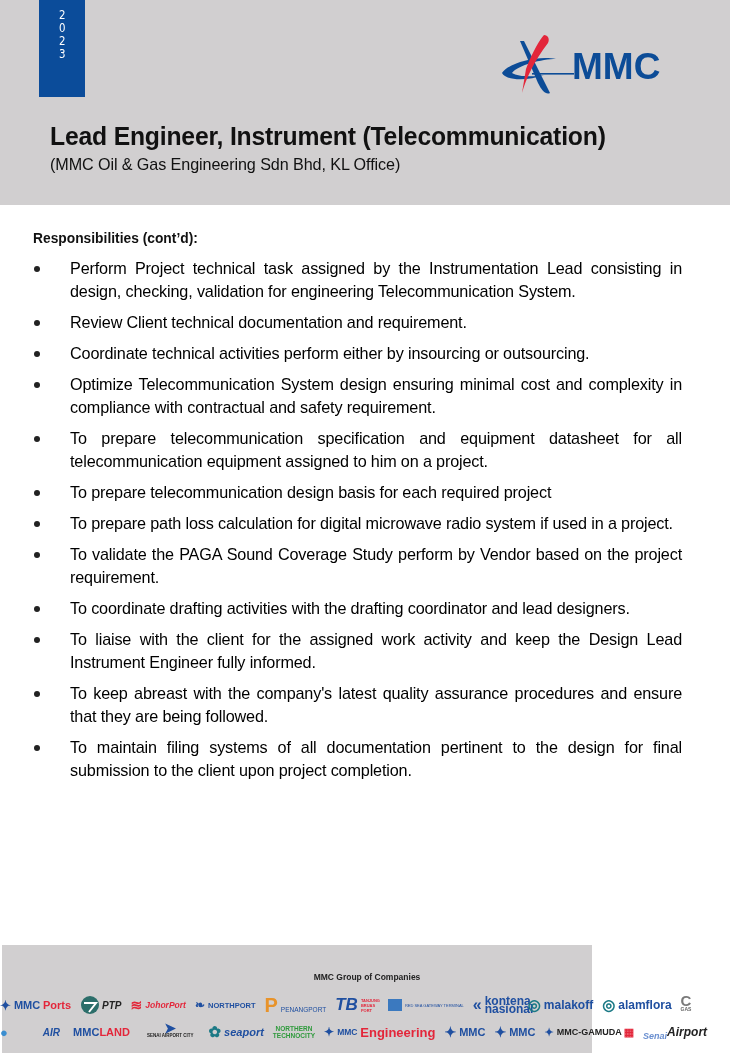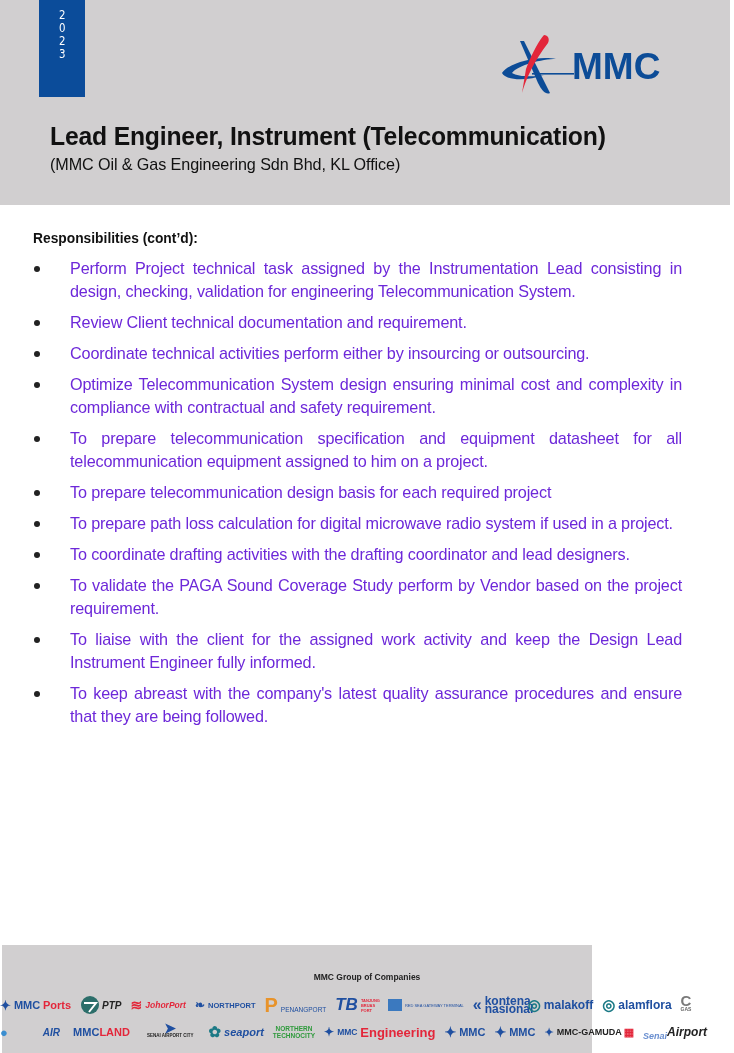--- a/index.html
+++ b/index.html
@@ -44,21 +44,21 @@
       position: absolute; left: 33px; top: 229px;
       font-family: "Liberation Sans", sans-serif; font-weight: bold; font-size: 15px;
       color: #111; transform: scaleX(0.92); transform-origin: left;
     }
     .resp-list {
       position: absolute; left: 0; top: 257px; width: 734px; list-style: none;
     }
     .resp-item {
       position: relative; padding-left: 70px; width: 682px;
       font-family: "Liberation Sans", sans-serif; font-size: 16.2px; line-height: 23px;
-      color: #6d28d9; margin-bottom: 8px; text-align: justify; letter-spacing: -0.15px;
+      color: #000000; margin-bottom: 8px; text-align: justify; letter-spacing: -0.15px;
     }
     .resp-item .bullet {
       position: absolute; left: 34px; top: 9px; width: 6px; height: 6px;
       border-radius: 50%; background: #222;
     }
     .resp-item .text { display: block; }
 
     .footer {
       position: absolute; left: 2px; top: 945px; width: 590px; height: 108px;
       background: #d1cfd0;
@@ -136,33 +136,37 @@
   <li class="resp-item">
       <span class="bullet"></span>
       <span class="text">To prepare telecommunication design basis for each required project</span>
     </li>
   <li class="resp-item">
       <span class="bullet"></span>
       <span class="text">To prepare path loss calculation for digital microwave radio system if used in a project.</span>
     </li>
   <li class="resp-item">
       <span class="bullet"></span>
+      <span class="text">To validate the PAGA Sound Coverage Study perform by Vendor based on the project requirement.</span>
+    </li>
+  <li class="resp-item">
+      <span class="bullet"></span>
       <span class="text">To coordinate drafting activities with the drafting coordinator and lead designers.</span>
     </li>
   <li class="resp-item">
       <span class="bullet"></span>
-      <span class="text">To validate the PAGA Sound Coverage Study perform by Vendor based on the project requirement.</span>
-    </li>
-  <li class="resp-item">
-      <span class="bullet"></span>
       <span class="text">To liaise with the client for the assigned work activity and keep the Design Lead Instrument Engineer fully informed.</span>
     </li>
   <li class="resp-item">
       <span class="bullet"></span>
       <span class="text">To keep abreast with the company's latest quality assurance procedures and ensure that they are being followed.</span>
+    </li>
+  <li class="resp-item">
+      <span class="bullet"></span>
+      <span class="text">To maintain filing systems of all documentation pertinent to the design for final submission to the client upon project completion.</span>
     </li>
 </ul>
 
 <div class="footer">
   <div class="footer-title">MMC Group of Companies</div>
 
   <div class="logo-row row1">
     <span class="flogo" style="margin-left:-2px;">
       <span class="mk c-blue" style="font-size:13px;">✦</span>
       <span class="c-blue" style="font-size:11px;">MMC</span>&nbsp;<span class="c-red" style="font-size:11px;">Ports</span>

